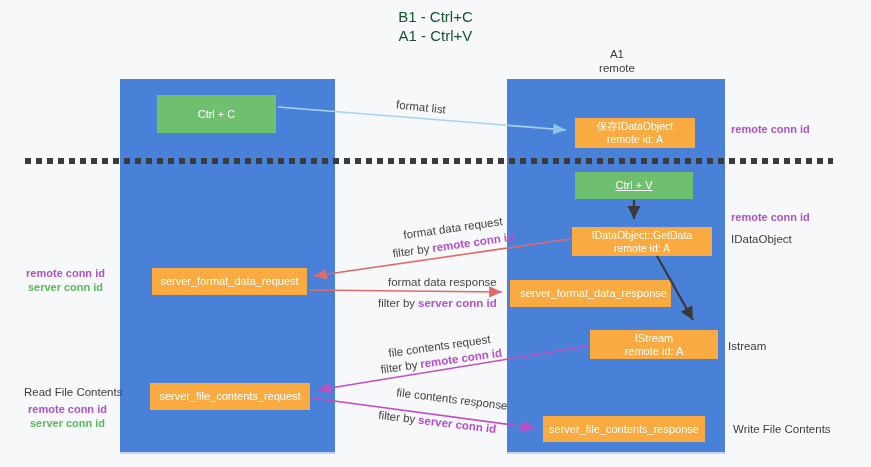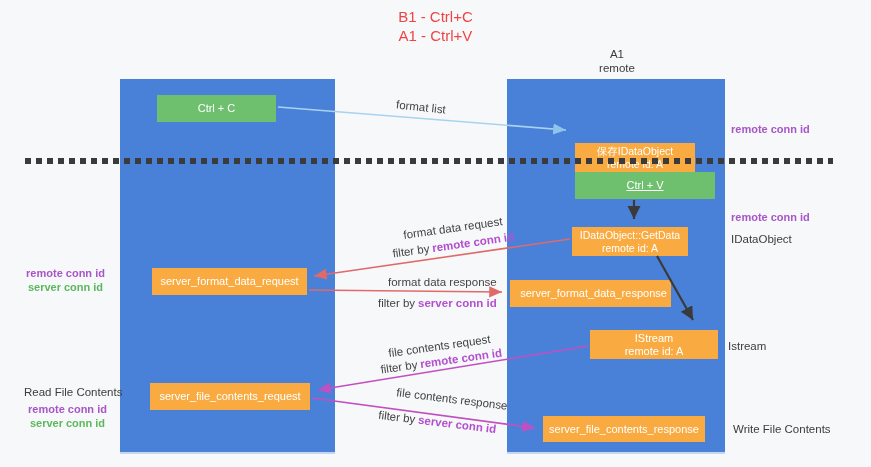--- a/index.html
+++ b/index.html
@@ -1,43 +1,43 @@
 <!DOCTYPE html>
 <html><head>
 <meta charset="utf-8">
 <style>
   html,body{margin:0;padding:0;}
   body{font-family:"Liberation Sans",sans-serif;background:#eee;}
   .canvas{position:relative;width:871px;height:467px;background:#f7f8f9;overflow:hidden;}
 
   .title{position:absolute;left:0;top:7px;width:871px;text-align:center;
-         font-size:15px;line-height:19px;color:#ef4444;}
+         font-size:15px;line-height:19px;color:#14532d;}
 
   .col-header{position:absolute;width:140px;text-align:center;font-size:11.5px;
               line-height:14px;color:#3c3c3c;}
   .col-header.b1{left:144px;top:47px;margin-top:40px;}
   .col-header.a1{left:547px;top:47px;}
 
   .lifeline{position:absolute;top:79px;height:373px;background:#4a81d8;
             box-shadow:0 2px 0 0 #c6d5f2;}
   .lifeline.b1{left:120px;width:215px;}
   .lifeline.a1{left:507px;width:218px;}
 
   .dashline{position:absolute;left:25px;top:158px;width:808px;height:6px;z-index:6;
             background:repeating-linear-gradient(to right,#3b3b3b 0 6px,transparent 6px 11px);}
 
   .node{position:absolute;z-index:4;display:flex;flex-direction:column;align-items:center;
         justify-content:center;color:#fff;font-size:11px;line-height:13px;text-align:center;}
   .node.green{background:#6ec06e;}
   .node.orange{background:#f9ab42;}
 
-  .n-ctrlc{left:157px;top:95px;width:119px;height:27px;}
-  .n-saveobj{left:575px;top:118px;width:120px;height:30px;font-size:10.5px;margin-top:25px;}
-  .n-ctrlv{left:575px;top:172px;width:140px;height:27px;text-decoration:underline;}
-  .n-getdata{left:572px;top:227px;width:116px;height:29px;font-size:10.5px;}
+  .n-ctrlc{left:157px;top:95px;width:119px;height:38px;}
+  .n-saveobj{left:575px;top:118px;width:120px;height:30px;font-size:10.5px;}
+  .n-ctrlv{left:575px;top:172px;width:118px;height:27px;text-decoration:underline;}
+  .n-getdata{left:572px;top:227px;width:140px;height:29px;font-size:10.5px;}
   .n-fmtreq{left:152px;top:268px;width:155px;height:27px;}
   .n-fmtresp{left:510px;top:280px;width:155px;height:27px;padding-left:6px;}
   .n-istream{left:590px;top:330px;width:128px;height:29px;}
   .n-filereq{left:150px;top:383px;width:160px;height:27px;text-align:center;}
   .n-fileresp{left:543px;top:416px;width:162px;height:26px;}
 
   svg.arrows{position:absolute;left:0;top:0;z-index:5;pointer-events:none;}
 
   .elabel{position:absolute;z-index:7;font-size:11.5px;color:#444;white-space:nowrap;}
   .elabel .hl{font-weight:bold;color:#b44fd0;margin-left:3px;}

